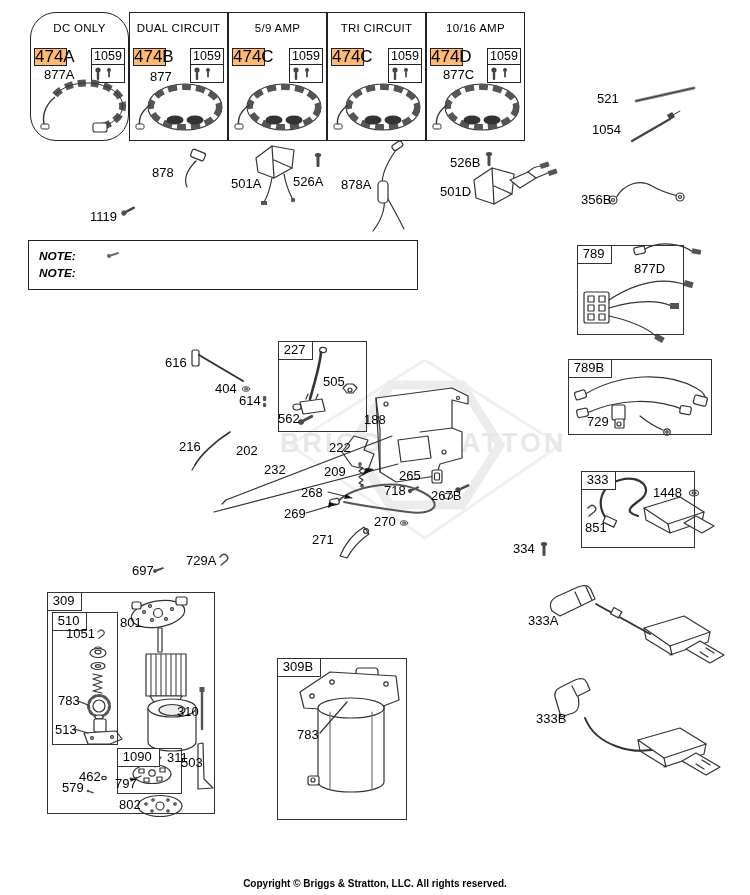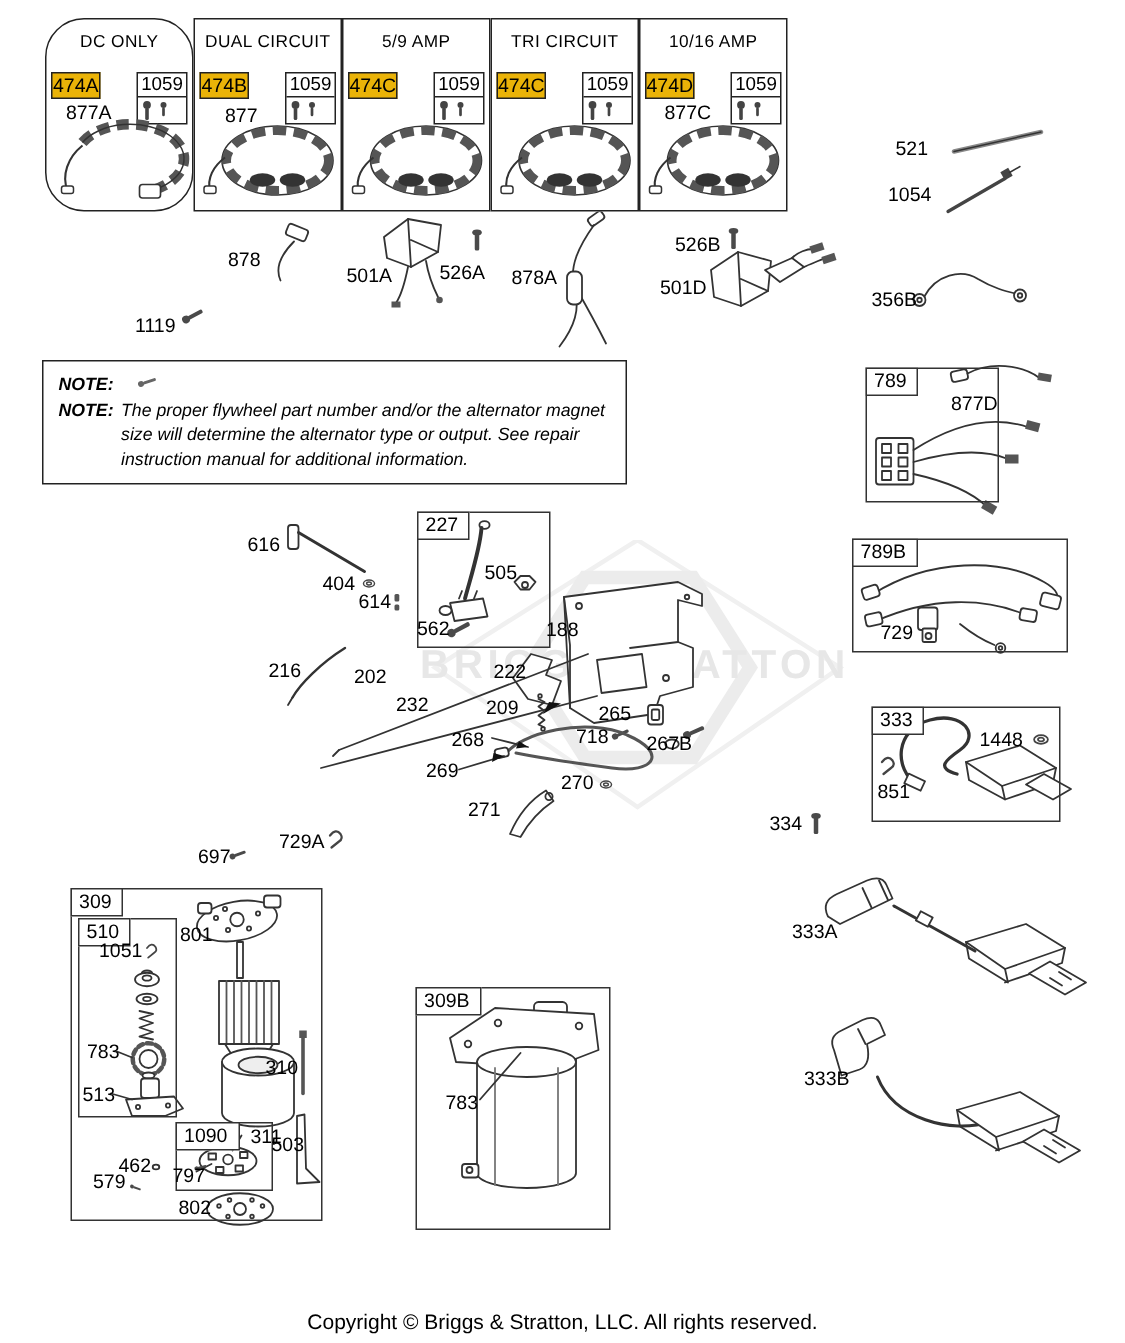--- a/index.html
+++ b/index.html
@@ -7,39 +7,39 @@
           font-family:"Liberation Sans",sans-serif;color:#000;}
   svg{display:block;}
   #art{position:absolute;left:0;top:0;z-index:2;}
   
   #wm{position:absolute;left:250px;top:360px;width:330px;height:190px;z-index:1;}
   .wmtext{position:absolute;font-weight:bold;font-size:27px;letter-spacing:3px;color:#e7e7e7;white-space:nowrap;}
   
   .panel{position:absolute;top:12px;width:99px;height:129px;border:1.5px solid #222;box-sizing:border-box;background:#fff;z-index:3;}
   .ptitle{position:absolute;top:9px;left:0;right:0;text-align:center;font-size:11.5px;letter-spacing:.3px;}
   .pbox{position:absolute;left:3px;top:35px;width:33px;height:18px;border:1.2px solid #222;box-sizing:border-box;
-        font-size:13px;text-align:center;line-height:16px;background:#eab308;}
+        font-size:17px;text-align:left;line-height:16px;background:#fdba74;}
   .sbox{position:absolute;right:3px;top:35px;width:34px;height:35px;border:1.2px solid #222;box-sizing:border-box;background:#fff;}
   .snum{font-size:12.5px;text-align:center;line-height:15px;border-bottom:1px solid #222;height:16px;box-sizing:border-box;}
   .sic{text-align:center;padding-top:1px;}
   .stator{position:absolute;left:0;top:62px;}
   
   .group{position:absolute;border:1.3px solid #333;box-sizing:border-box;z-index:3;background:transparent;}
   .glabel{position:absolute;left:-1.3px;top:-1.3px;border:1.3px solid #333;background:#fff;
           font-size:13px;padding:1px 7px 2px 5px;line-height:14px;}
   
   .co{position:absolute;font-size:13px;line-height:13px;white-space:nowrap;z-index:4;}
   
   #notes{position:absolute;left:28px;top:240px;width:390px;border:1.4px solid #222;box-sizing:border-box;
          padding:7px 10px 8px 10px;z-index:3;background:#fff;}
-  .note-row{display:flex;gap:5px;font-style:italic;font-size:11.8px;line-height:1.4;}
+  .note-row{display:flex;gap:20px;font-style:italic;font-size:11.8px;line-height:1.4;}
   .note-label{font-weight:bold;flex:none;}
   .note-screw{margin-left:10px;position:relative;top:2px;}
   
-  #copyright{position:absolute;left:0;right:0;bottom:6px;text-align:center;font-size:14px;font-weight:normal;z-index:4;}
+  #copyright{position:absolute;left:0;right:0;bottom:6px;text-align:center;font-size:10px;font-weight:bold;z-index:4;}
 </style>
 </head>
 <body>
 
 <div id="canvas">
 
   <div id="wm">
     <svg width="330" height="190" viewBox="0 0 330 190">
       <polygon points="175,0 310,85 175,178 40,85" fill="none" stroke="#f0f0f0" stroke-width="3"></polygon>
       <polygon points="140,25 212,25 250,85 212,145 140,145 102,85" fill="none" stroke="#ececec" stroke-width="9"></polygon>
@@ -486,27 +486,27 @@
             <ellipse cx="45" cy="45" rx="8.5" ry="4.5" fill="#333" stroke="none"></ellipse>
             <ellipse cx="65" cy="45" rx="8.5" ry="4.5" fill="#333" stroke="none"></ellipse>
             <path d="M20,30 C 12,36 8,44 10,52" stroke-width="1.4"></path>
             <rect x="6" y="49" width="8" height="5" rx="1.5" fill="#fff"></rect>
           </g>
         </svg>
       </div>
       <div class="group" style="left: 278px; top: 341px; width: 89px; height: 91px; text-align: center;">
         <div class="glabel">227</div>
       </div>
-      <div class="group" style="left: 577px; top: 245px; width: 89px; height: 90px;">
+      <div class="group" style="left: 577px; top: 245px; width: 107px; height: 90px;">
         <div class="glabel">789</div>
       </div>
       <div class="group" style="left: 568px; top: 359px; width: 144px; height: 76px;">
         <div class="glabel">789B</div>
       </div>
-      <div class="group" style="left: 581px; top: 471px; width: 126px; height: 77px;">
+      <div class="group" style="left: 581px; top: 471px; width: 114px; height: 77px;">
         <div class="glabel">333</div>
       </div>
       <div class="group" style="left: 47px; top: 592px; width: 168px; height: 222px;">
         <div class="glabel">309</div>
       </div>
       <div class="group" style="left: 52px; top: 612px; width: 66px; height: 133px;">
         <div class="glabel">510</div>
       </div>
       <div class="group" style="left: 117px; top: 748px; width: 65px; height: 46px;">
         <div class="glabel">1090</div>
@@ -575,18 +575,17 @@
           <svg width="16" height="9" viewBox="0 0 16 9">
             <g fill="#666" transform="translate(3 6) rotate(-18)">
               <circle r="2"></circle>
               <rect x="1.4" y="-1" width="9" height="2" rx="1"></rect>
             </g>
           </svg>
         </span>
     </div>
     <div class="note-row">
       <span class="note-label">NOTE:</span>
-      <span>The proper flywheel part number and/or the alternator magnet size will determine the alternator type or output. See repair instruction manual for additional information.</span>
     </div>
   </div>
 
   <div id="copyright">Copyright © Briggs &amp; Stratton, LLC. All rights reserved.</div>
 </div>
 
 </body></html>

